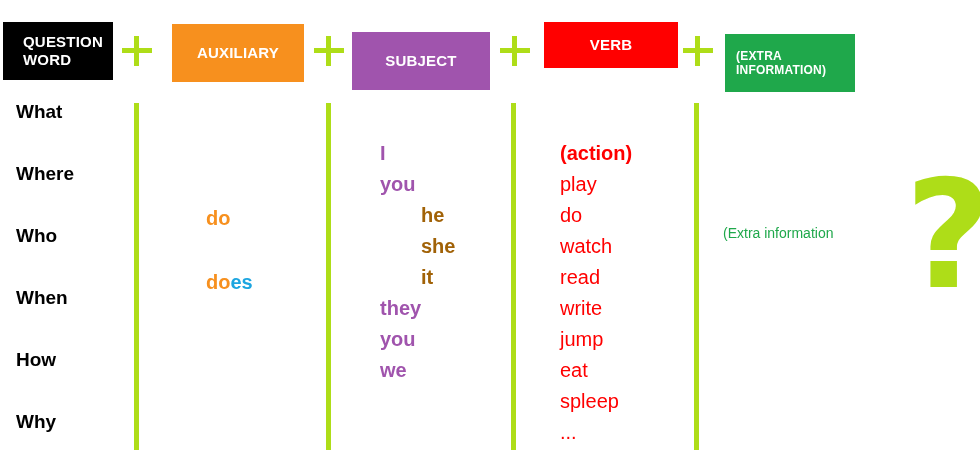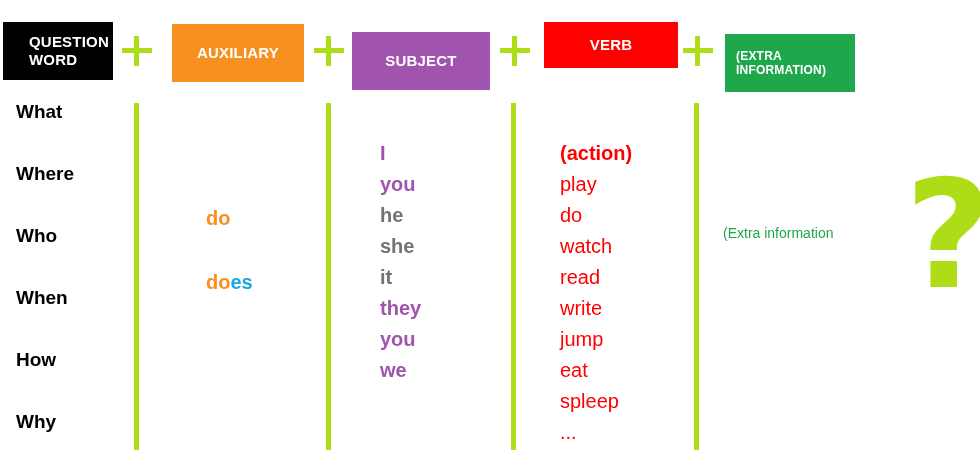--- a/index.html
+++ b/index.html
@@ -29,21 +29,21 @@
     font-size: 15px;
     letter-spacing: 0.2px;
     line-height: 1.2;
   }
   .hdr-box.center { justify-content: center; text-align: center; }
   .hdr-box.left   { justify-content: flex-start; text-align: left; }
 
   #box-question {
     left: 3px;  top: 22px;  width: 110px; height: 58px;
     background: #000000;
-    padding-left: 26px;
+    padding-left: 20px;
     box-sizing: border-box;
   }
   #box-auxiliary {
     left: 172px; top: 24px; width: 132px; height: 58px;
     background: #F7901E;
   }
   #box-subject {
     left: 352px; top: 32px; width: 138px; height: 58px;
     background: #A royal;
   }
@@ -132,21 +132,21 @@
     left: 380px;
     top: 138px;
     width: 120px;
   }
   #col-subject .subj {
     font-weight: bold;
     font-size: 20px;
     line-height: 31px;
   }
   .c-purple { color: #A054AD; }
-  .c-blue   { color: #737373; }
+  .c-blue   { color: #a16207; margin-left: 41px; }
 
   
   #col-verb {
     position: absolute;
     left: 560px;
     top: 138px;
     width: 130px;
   }
   #col-verb .vb {
     color: #FF0000;

